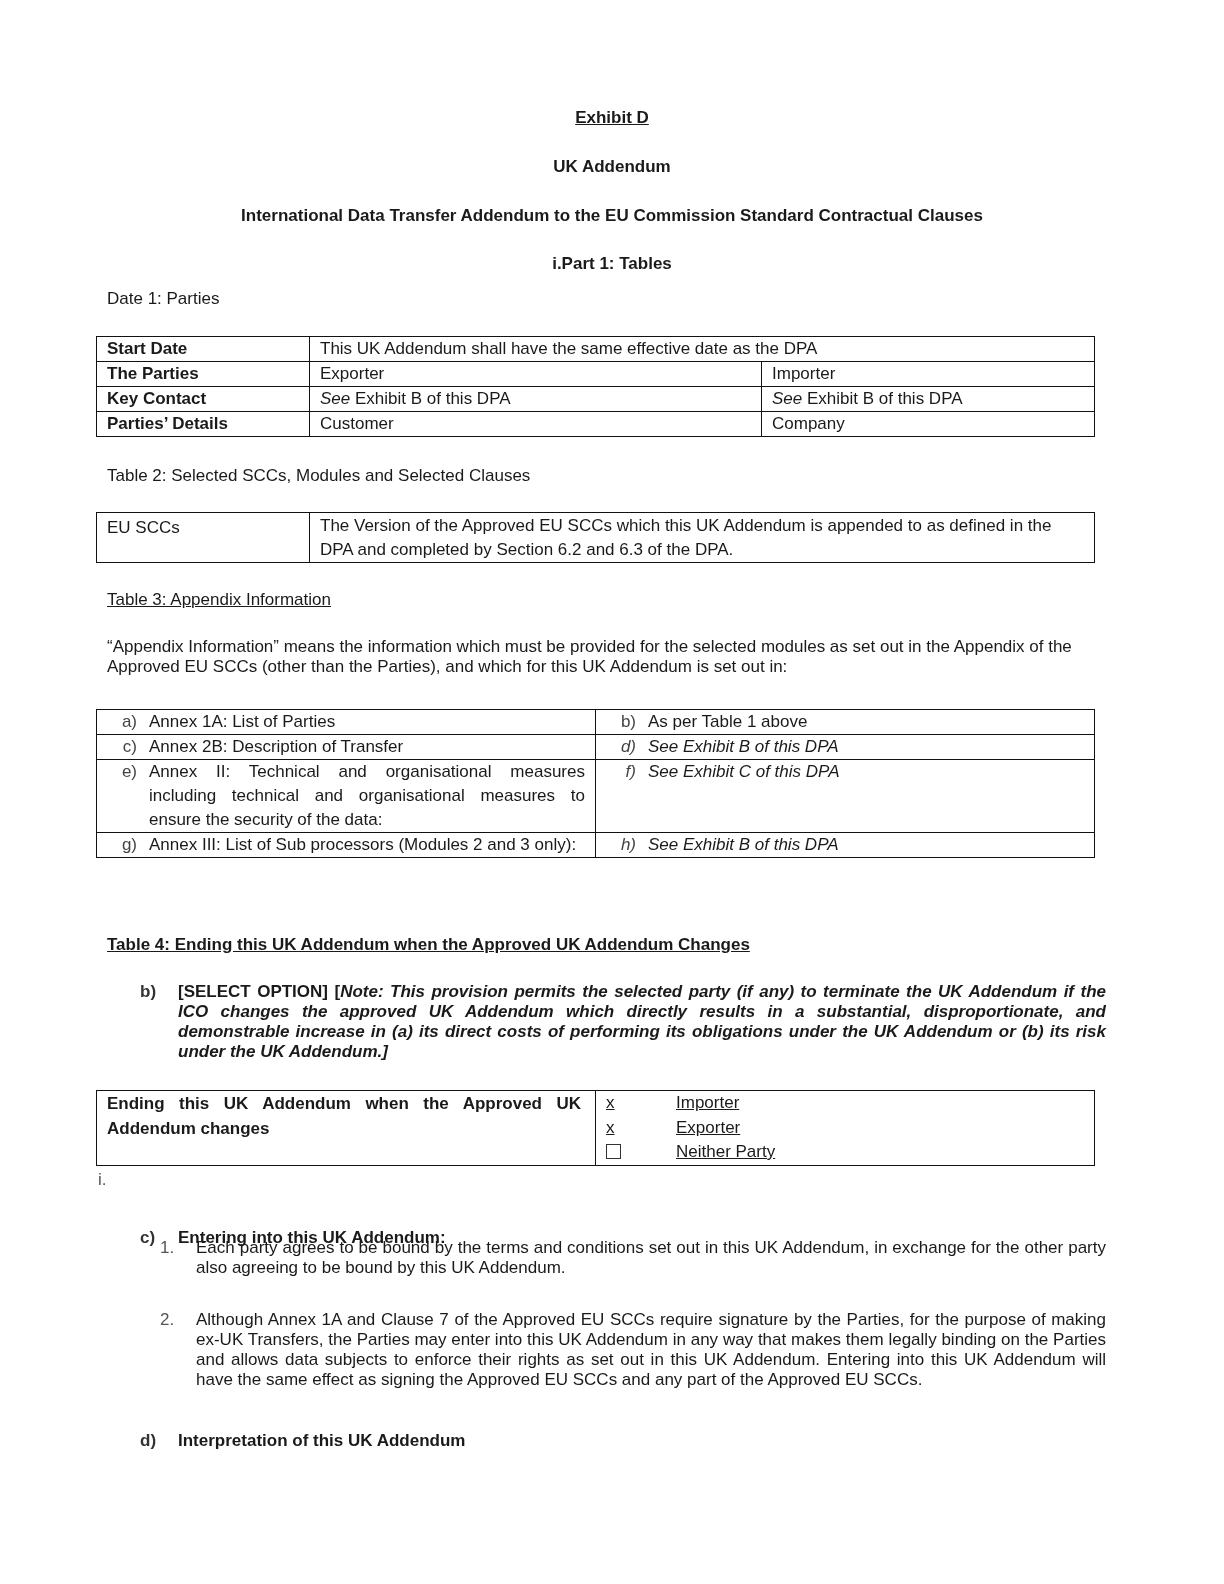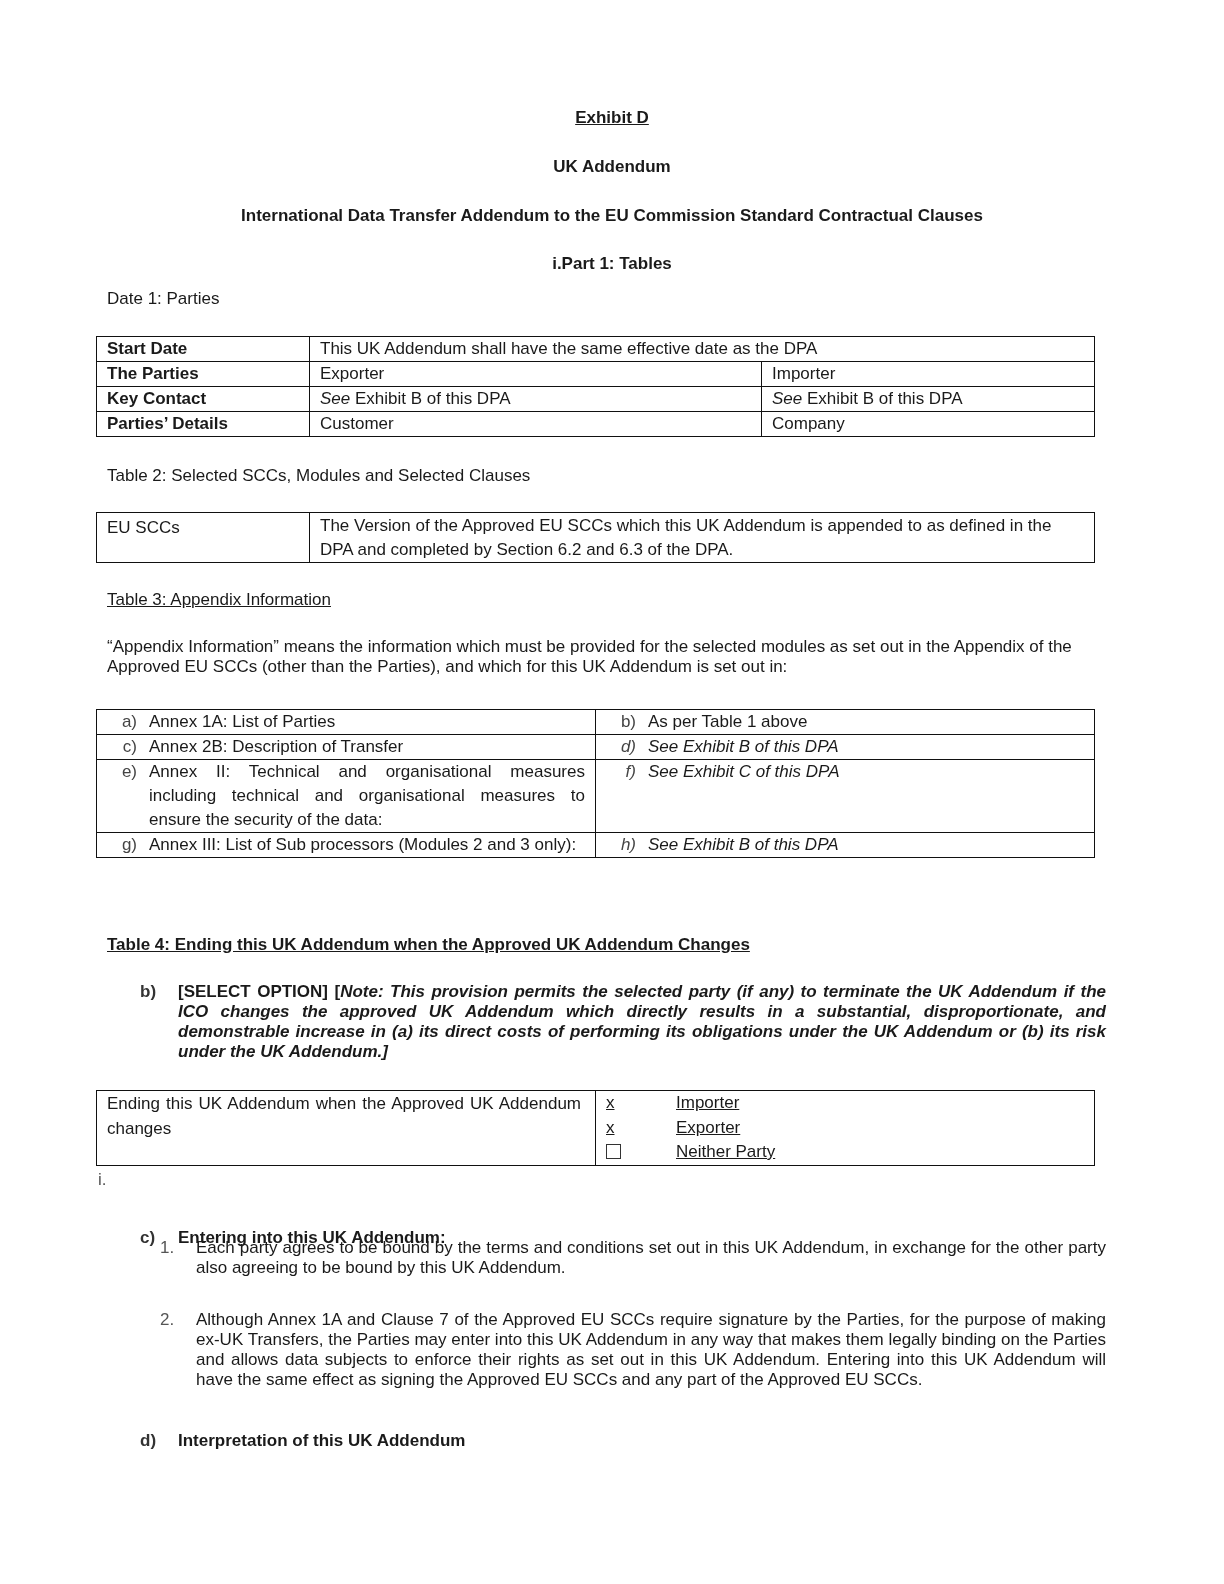--- a/index.html
+++ b/index.html
@@ -154,21 +154,21 @@
   </div>
 </div>
 
 <table style="left:96px; top:1090px; width:999px;">
   <colgroup>
       <col style="width:499px">
       <col>
     </colgroup>
   <tbody>
       <tr>
-    <td class="just" style="padding-right:14px; line-height:25px;">Ending this UK Addendum when the Approved UK Addendum changes</td>
+    <td class="just" style="padding-right:14px; line-height:25px;font-weight:bold;">Ending this UK Addendum when the Approved UK Addendum changes</td>
     <td style="padding-left:10px;">
       <div class="opt">
         <span class="mk">x</span>
         <span class="nm">Importer</span>
       </div>
       <div class="opt">
         <span class="mk">x</span>
         <span class="nm">Exporter</span>
       </div>
       <div class="opt">

